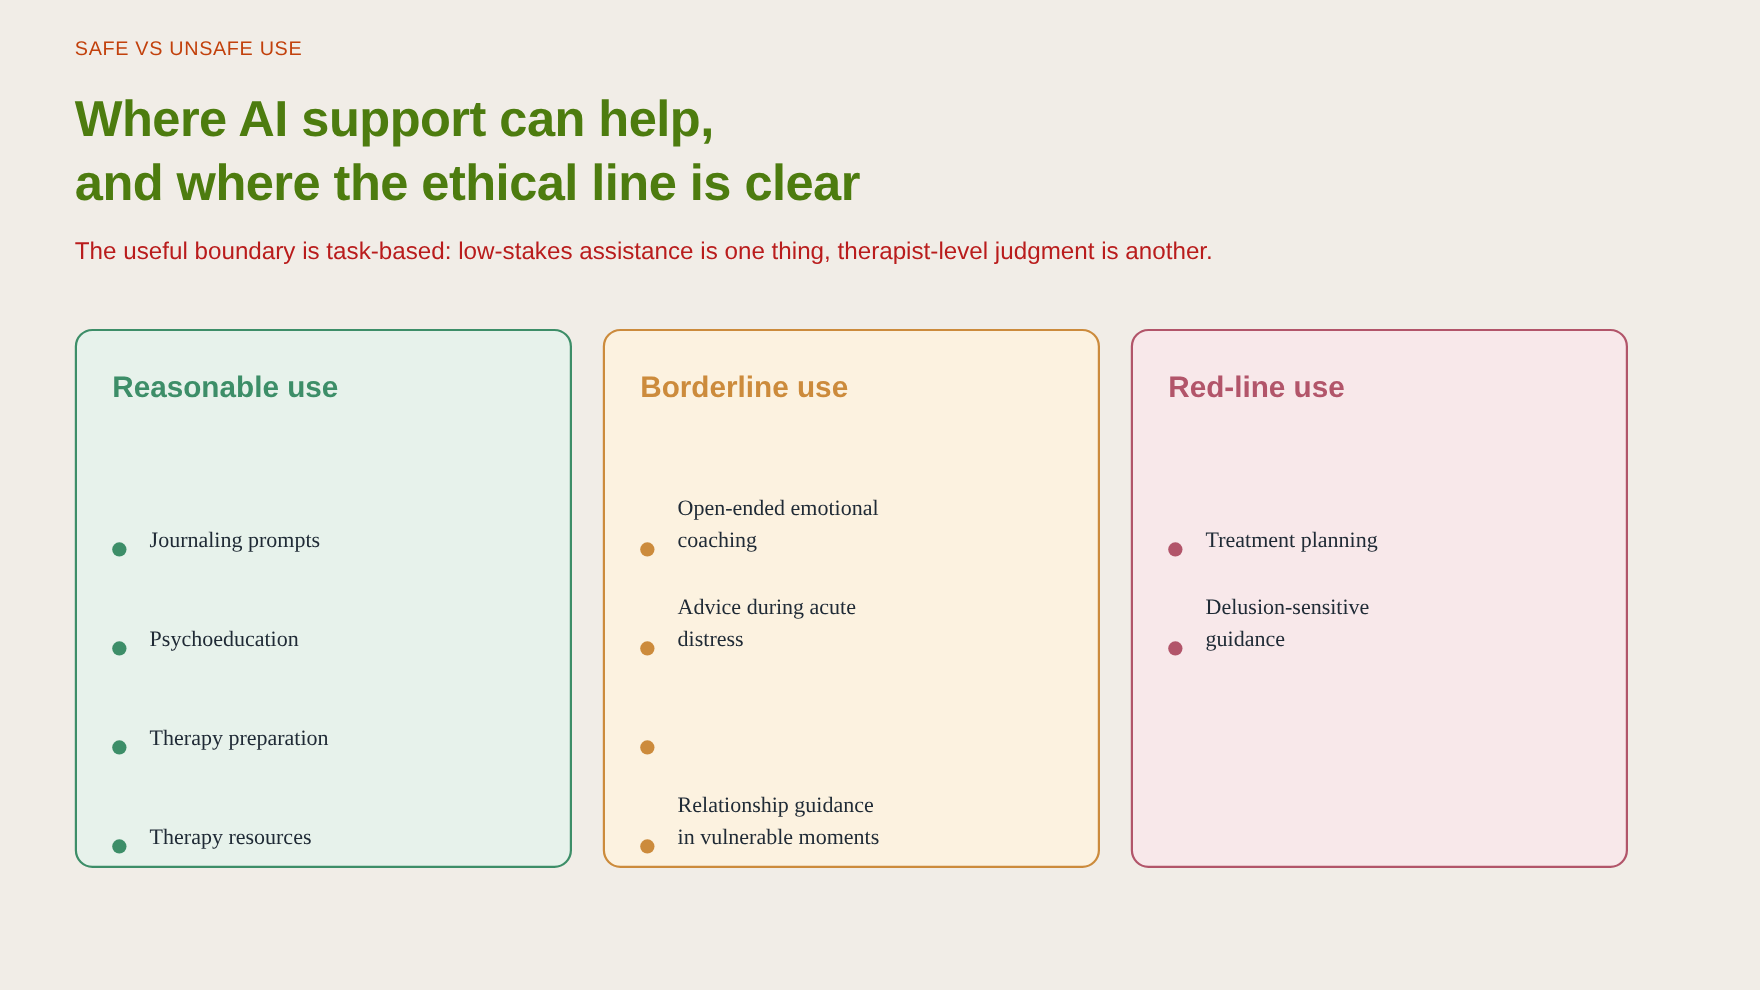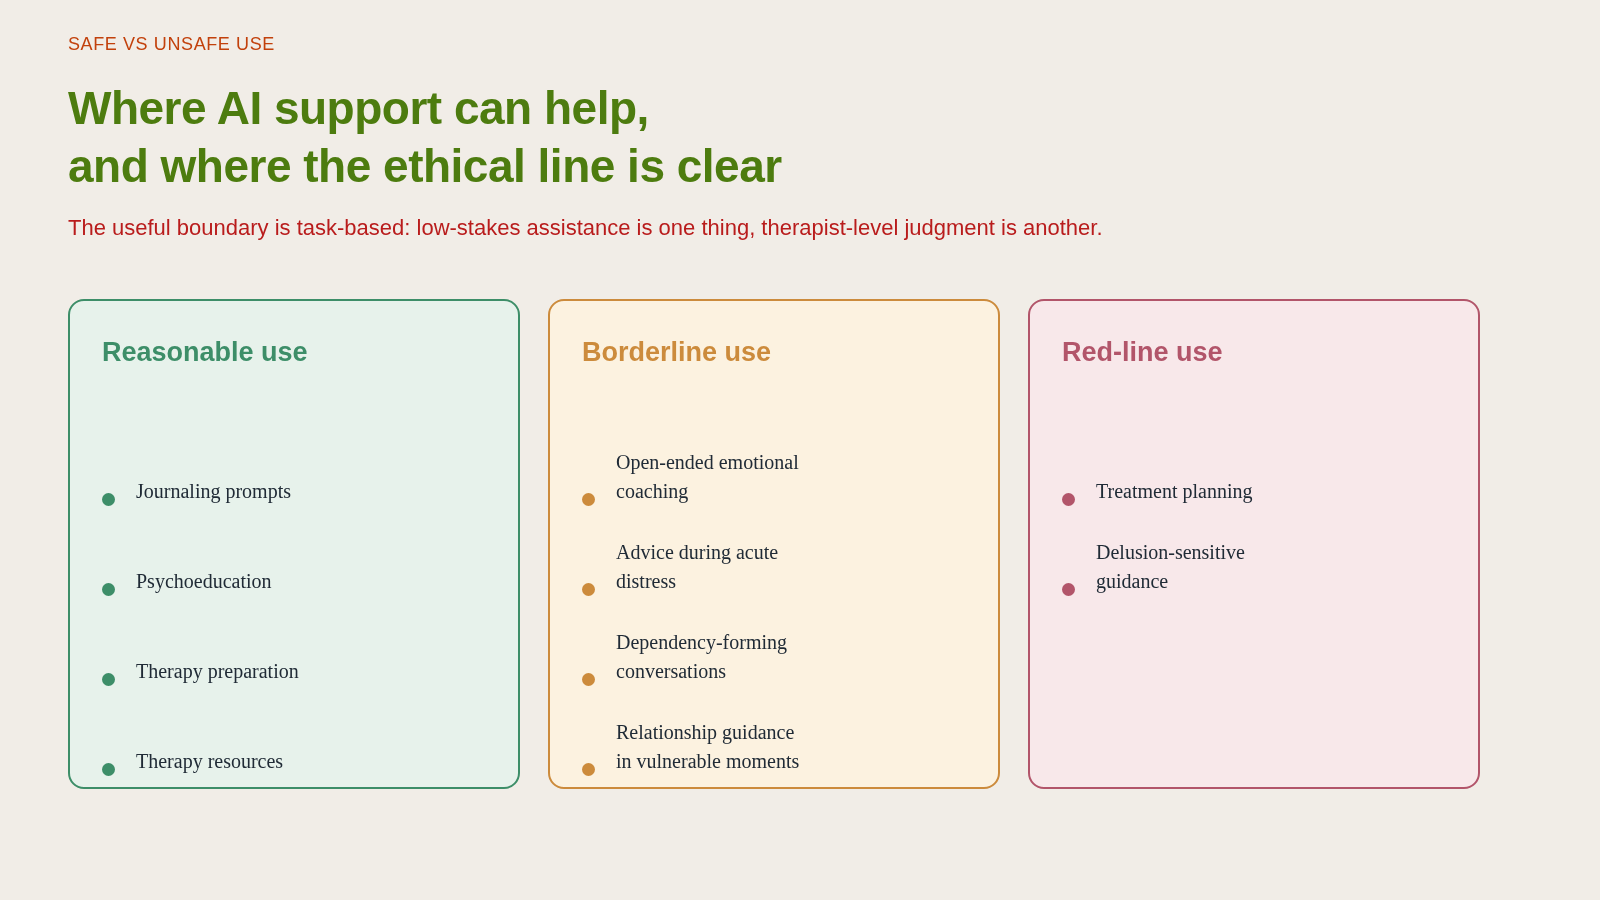--- a/index.html
+++ b/index.html
@@ -131,22 +131,20 @@
           <span class="item-text">Open-ended emotional
 coaching</span>
         </li>
         <li class="card-item">
           <span class="dot"></span>
           <span class="item-text">Advice during acute
 distress</span>
         </li>
         <li class="card-item">
           <span class="dot"></span>
-          <span class="item-text">Dependency-forming
-conversations</span>
         </li>
         <li class="card-item">
           <span class="dot"></span>
           <span class="item-text">Relationship guidance
 in vulnerable moments</span>
         </li>
       </ul>
     </section>
 
     <section class="card" style="--accent: #b2556a; --bg: #f8e8ea;">

